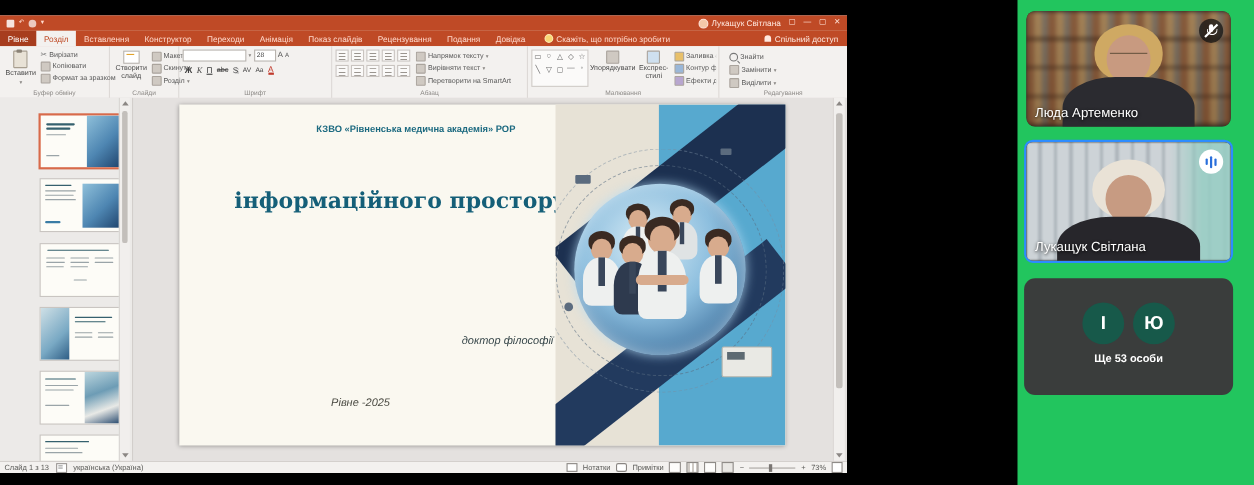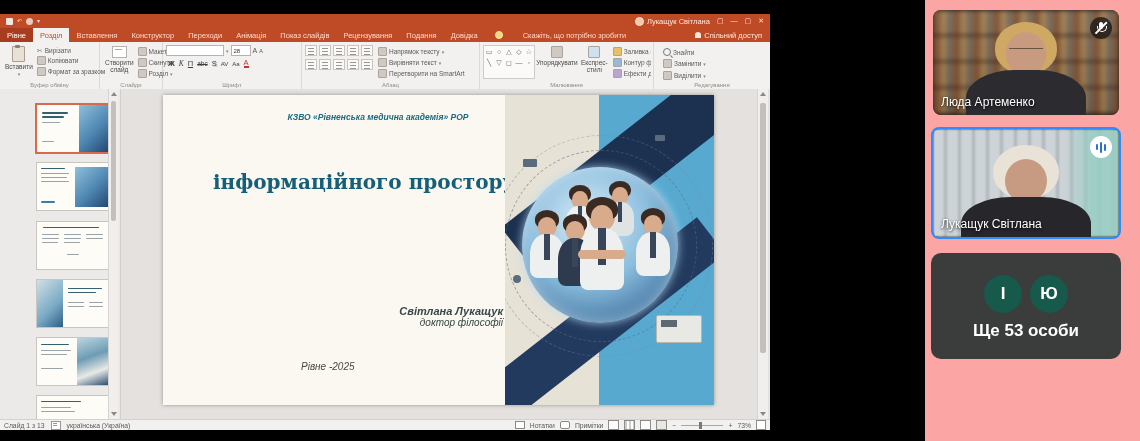--- a/index.html
+++ b/index.html
@@ -16,21 +16,21 @@
   .tb-title{position:absolute;left:0;right:0;text-align:center;color:#ffe3d8;font-size:8px;pointer-events:none;}
   .tb-right{margin-left:auto;display:flex;align-items:center;gap:7px;padding-right:6px;z-index:2;}
   .tb-user{display:flex;align-items:center;gap:3px;color:#ffe9e0;font-size:7.5px;}
   .avatar-dot{width:7px;height:7px;border-radius:50%;background:#f4c8a8;border:1px solid #ffe3d8;}
   .winbtn{color:#ffe3d8;font-size:7px;line-height:8px;}
   .tabs{position:absolute;left:0;top:14px;width:100%;height:14px;background:#bf4a26;
         display:flex;align-items:stretch;color:#ffd9cc;font-size:7.5px;}
   .tab{padding:0 7px;display:flex;align-items:center;white-space:nowrap;}
   .tab.file{background:#a73d1e;color:#fff;}
   .tab.sel{background:#f3f1ef;color:#bf4a26;}
-  .tellme{display:flex;align-items:center;gap:20px;margin-left:10px;color:#ffd9cc;white-space:nowrap;}
+  .tellme{display:flex;align-items:center;gap:3px;margin-left:10px;color:#ffd9cc;white-space:nowrap;}
   .bulb{width:6px;height:6px;border-radius:50%;border:1px solid #ffe9b0;background:#f7d774;}
   .share{margin-left:auto;display:flex;align-items:center;gap:3px;padding-right:8px;color:#ffe9e0;white-space:nowrap;}
   .person-ico{width:6px;height:6px;border-radius:50% 50% 0 0;background:#ffe9e0;}
   
   .ribbon{position:absolute;left:0;top:28px;width:100%;height:47px;background:#f3f1ef;
           border-bottom:1px solid #d4d0cd;display:flex;font-size:6.5px;color:#4a4a4a;}
   .group{position:relative;border-right:1px solid #ddd9d6;box-sizing:border-box;padding:3px 2px 10px 3px;display:flex;gap:2px;}
   .grouplabel{position:absolute;left:0;right:0;bottom:1px;text-align:center;font-size:6px;color:#8d8a87;white-space:nowrap;}
   .bigbtn{display:flex;flex-direction:column;align-items:center;justify-content:flex-start;gap:1px;padding:1px 2px;}
   .bigbtn .blabel{text-align:center;line-height:1.15;white-space:pre-line;}
@@ -73,21 +73,21 @@
   .tphoto.warm{background:linear-gradient(135deg,#cfe0e6 0%,#79a9c4 60%,#2e5d85 100%);}
   .thumbscroll{position:absolute;right:2px;top:0;width:9px;height:100%;background:#f1efed;border-left:1px solid #d8d4d1;}
   .thumbscroll .bar{position:absolute;left:2px;top:12px;width:5px;height:120px;background:#c3bfbb;border-radius:2px;}
   .arrowbox{position:absolute;left:0;width:100%;height:10px;display:flex;align-items:center;justify-content:center;}
   .tri-up{width:0;height:0;border-left:3px solid transparent;border-right:3px solid transparent;border-bottom:4px solid #8b8784;}
   .tri-dn{width:0;height:0;border-left:3px solid transparent;border-right:3px solid transparent;border-top:4px solid #8b8784;}
   .slide{position:absolute;left:163px;top:6px;width:551px;height:310px;background:#faf8f0;box-shadow:0 0 4px rgba(0,0,0,.35);}
   .mainscroll{position:absolute;right:2px;top:0;width:10px;height:100%;background:#f1efed;border-left:1px solid #d8d4d1;}
   .mainscroll .bar{position:absolute;left:2px;top:14px;width:6px;height:250px;background:#c3bfbb;border-radius:2px;}
   
-  .org{position:absolute;left:30px;top:16px;width:370px;text-align:center;color:#1c6a80;font-size:8.5px;font-weight:bold;line-height:1.45;font-style:italic;}
+  .org{position:absolute;left:30px;top:16px;width:370px;text-align:center;color:#1c6a80;font-size:8.5px;font-weight:bold;line-height:1.45;}
   .org .l2{font-size:8px;}
   .stitle{position:absolute;left:50px;top:74px;color:#155f78;font-family:"DejaVu Serif","Liberation Serif",serif;
           font-weight:bold;font-size:20px;line-height:27px;}
   .ssub{position:absolute;left:50px;top:138px;color:#2f89a0;font-family:"DejaVu Serif","Liberation Serif",serif;font-size:12.5px;}
   .sauthor{position:absolute;left:150px;top:210px;width:190px;text-align:right;color:#37474a;font-style:italic;}
   .sauthor .nm{font-size:11px;font-weight:bold;}
   .sauthor .dg{font-size:10px;}
   .sfooter{position:absolute;left:138px;top:266px;color:#4a4a42;font-style:italic;font-size:10px;}
   
   .illus{position:absolute;right:0;top:0;width:209px;height:310px;overflow:hidden;background:#e7e2d6;}
@@ -119,21 +119,21 @@
   .sb-right{margin-left:auto;display:flex;align-items:center;gap:5px;}
   .notes-ico{width:8px;height:6px;border:1px solid #8a8683;background:#fff;}
   .cmt-ico{width:8px;height:6px;border:1px solid #8a8683;border-radius:2px;background:#fff;}
   .viewico{width:9px;height:8px;border:1px solid #8f8b88;background:#fdfcfb;}
   .viewico.v2{background:repeating-linear-gradient(90deg,#cfcac5 0 2px,#fff 2px 4px);}
   .viewico.v4{background:#e9e7e4;}
   .zoomtrack{width:42px;height:1px;background:#a9a5a1;position:relative;}
   .zoomknob{position:absolute;left:18px;top:-3px;width:3px;height:7px;background:#7a7673;}
   .fitico{width:8px;height:8px;border:1px solid #8f8b88;background:#fff;}
   
-  .panel{position:absolute;left:925px;top:0;width:215px;height:441px;background:#fca5a5;}
+  .panel{position:absolute;left:925px;top:0;width:215px;height:441px;background:#22c55e;}
   .vtile{position:absolute;left:8px;width:186px;border-radius:8px;overflow:hidden;background:#222;}
   .t1{top:10px;height:105px;}
   .t2{top:127px;height:108px;border:2px solid #2d8cff;left:6px;}
   .t3{top:253px;height:106px;background:#3a3d3c;border-radius:10px;width:190px;left:6px;}
   .bg-books{position:absolute;inset:0;background:
       repeating-linear-gradient(0deg,rgba(50,30,18,.55) 0 3px,rgba(0,0,0,0) 3px 26px),
       repeating-linear-gradient(90deg,rgba(130,70,40,.5) 0 7px,rgba(190,150,95,.45) 7px 14px,rgba(90,110,130,.35) 14px 20px),
       linear-gradient(#8a6f4f,#6e5437);filter:blur(2px);}
   .bg-blinds{position:absolute;inset:0;background:
       linear-gradient(90deg,rgba(150,205,195,0) 70%,rgba(150,205,195,.85) 86%),
@@ -150,21 +150,21 @@
   .micmute{position:absolute;right:7px;top:7px;width:22px;height:22px;border-radius:50%;background:rgba(20,20,20,.75);}
   .micmute .micbody{position:absolute;left:9px;top:5px;width:4px;height:7px;border-radius:2px;background:#fff;}
   .micmute .micstand{position:absolute;left:7px;top:9px;width:8px;height:5px;border:1px solid #fff;border-top:none;border-radius:0 0 5px 5px;}
   .micmute .slash{position:absolute;left:3px;top:10px;width:16px;height:1.6px;background:#fff;transform:rotate(-45deg);}
   .audioind{position:absolute;right:7px;top:7px;width:22px;height:22px;border-radius:50%;background:#fff;display:flex;align-items:center;justify-content:center;gap:1.5px;}
   .audioind i{display:block;width:2.5px;background:#2a6fdb;border-radius:1px;}
   .a1{height:6px;} .a2{height:11px;} .a3{height:7px;}
   .avrow{position:absolute;left:0;top:22px;width:100%;display:flex;justify-content:center;gap:8px;}
   .av{width:38px;height:38px;border-radius:50%;background:#17594a;color:#fff;display:flex;align-items:center;justify-content:center;
       font-size:17px;font-weight:bold;}
-  .moretxt{position:absolute;left:0;top:68px;width:100%;text-align:center;color:#fff;font-size:17px;font-weight:bold;}
+  .moretxt{position:absolute;left:0;top:68px;width:100%;text-align:center;color:#fff;font-size:10px;font-weight:bold;}
   .nowrap{white-space:nowrap;}
 </style>
 </head>
 <body>
 
 <div class="stage">
 
   <div class="ppt">
 
     <div class="titlebar">
@@ -439,21 +439,20 @@
       </div>
 
       <div class="slide">
         <div class="org">
           <div>КЗВО «Рівненська медична академія» РОР</div>
         </div>
         <div class="stitle">
           <div>інформаційного простору</div>
         </div>
         <div class="sauthor">
-          <div class="nm">Світлана Лукащук</div>
           <div class="dg">доктор філософії</div>
         </div>
         <div class="sfooter">Рівне -2025</div>
 
         <div class="illus">
           <div class="bluehalf"></div>
           <div class="band b1"></div>
           <div class="band b2"></div>
           <div class="ring r1"></div>
           <div class="ring r2"></div>

